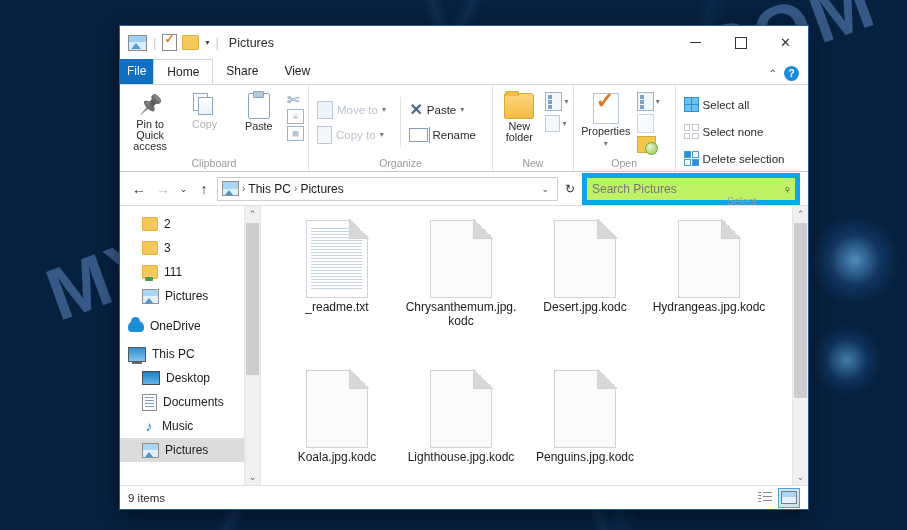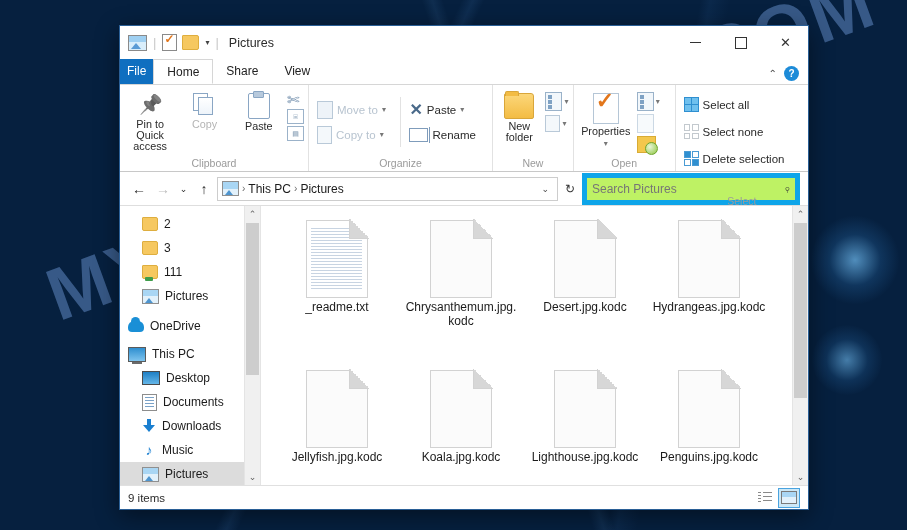--- a/index.html
+++ b/index.html
@@ -405,24 +405,20 @@
         </div>
         <div class="navitem indent2">
           <span class="ni-desk"></span>
           <span>Desktop</span>
         </div>
         <div class="navitem indent2">
           <span class="ni-doc"></span>
           <span>Documents</span>
         </div>
         <div class="navitem indent2">
-          <span class="ni-dl"></span>
-          <span>Downloads</span>
-        </div>
-        <div class="navitem indent2">
           <span class="ni-music">♪</span>
           <span>Music</span>
         </div>
         <div class="navitem indent2 sel">
           <span class="ni-pic"></span>
           <span>Pictures</span>
         </div>
       </div>
       <div class="vscroll">
         <div class="arrow">⌃</div>
@@ -460,27 +456,20 @@
         </div>
 
         <div class="fitem">
           <div class="ficon">
             <div class="page"></div>
               <div class="fold"></div>
           </div>
           <div class="fname">Hydrangeas.jpg.kodc</div>
         </div>
 
-        <div class="fitem">
-          <div class="ficon">
-            <div class="page"></div>
-              <div class="fold"></div>
-          </div>
-          <div class="fname">Jellyfish.jpg.kodc</div>
-        </div>
 
         <div class="fitem">
           <div class="ficon">
             <div class="page"></div>
               <div class="fold"></div>
           </div>
           <div class="fname">Koala.jpg.kodc</div>
         </div>
 
         <div class="fitem">

